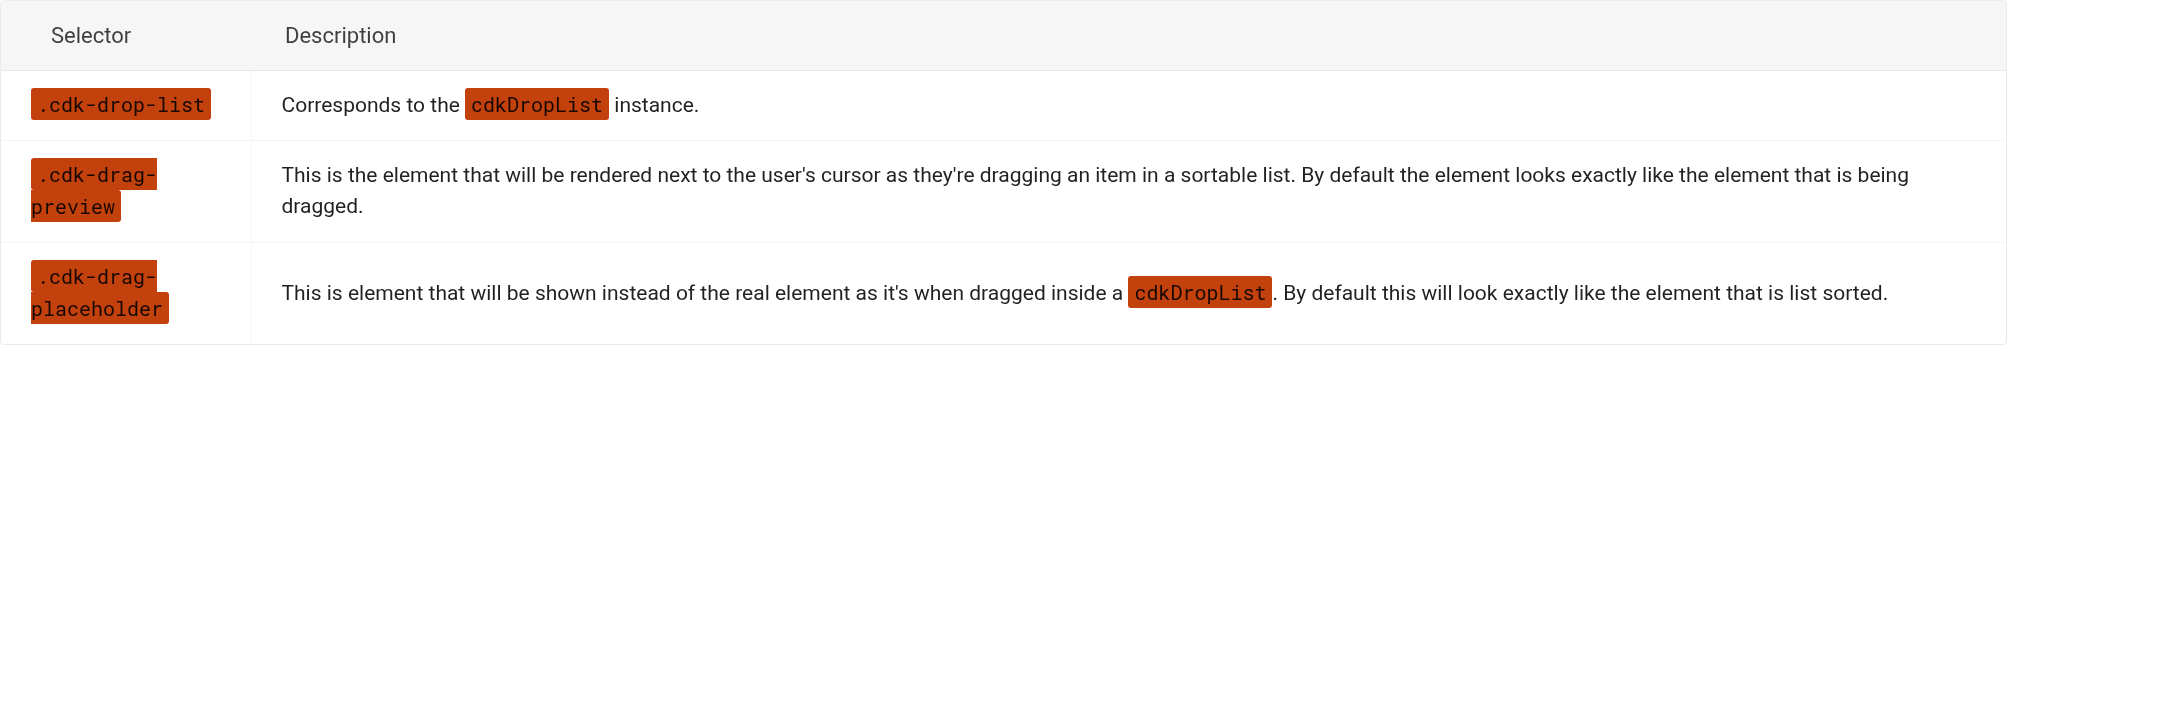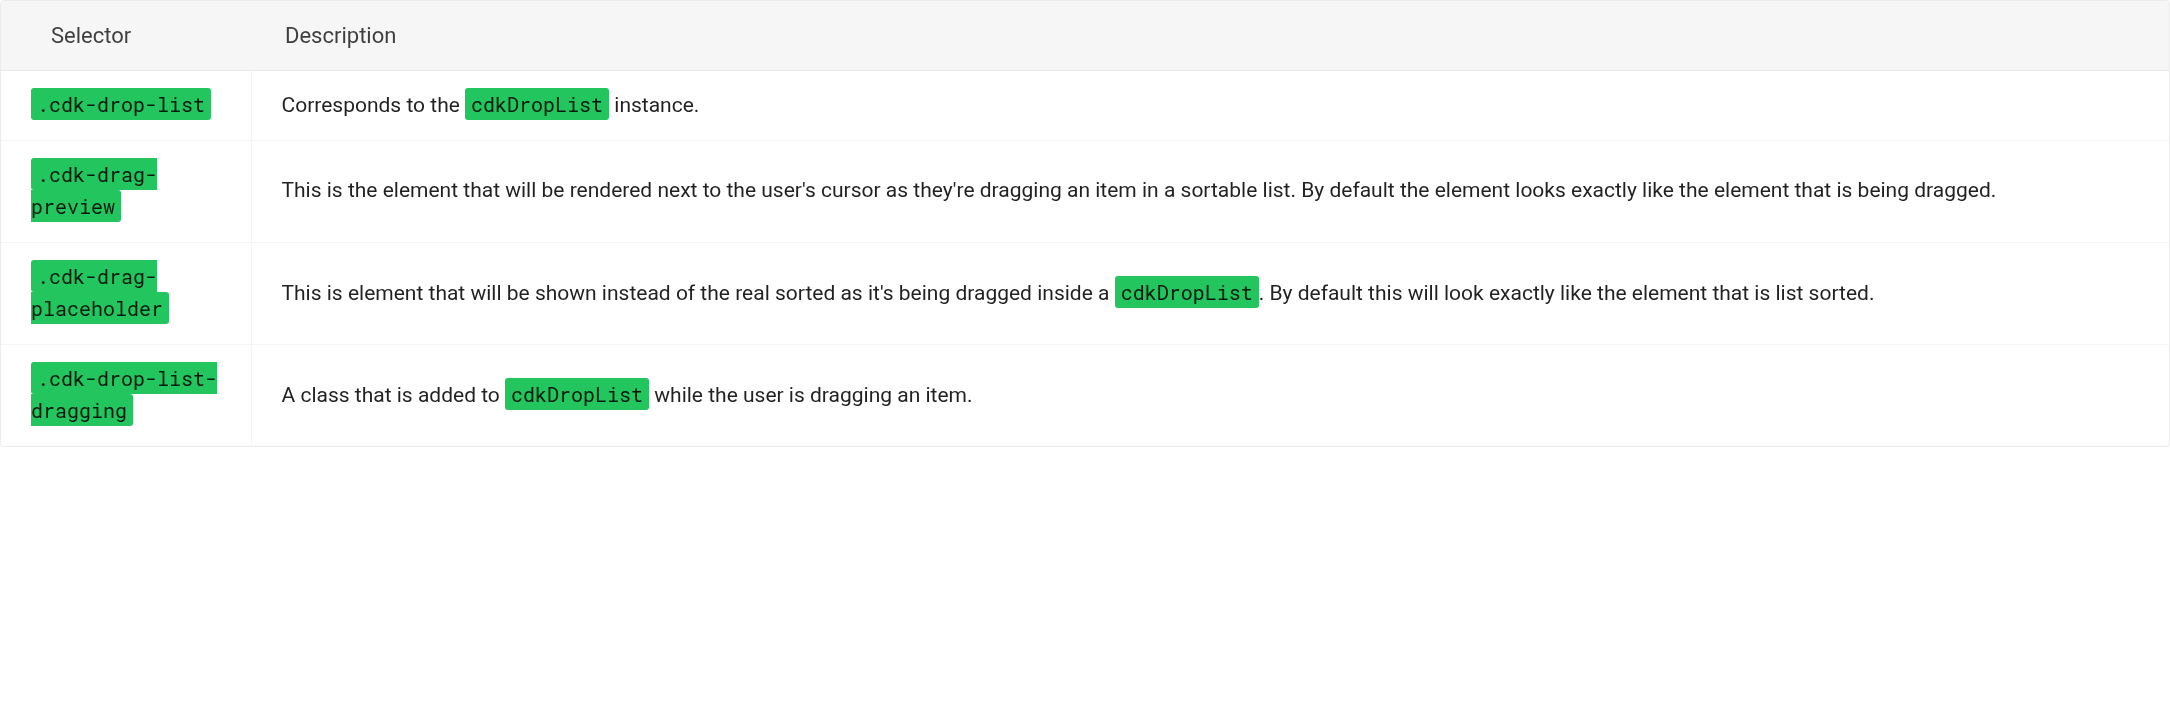--- a/index.html
+++ b/index.html
@@ -7,21 +7,21 @@
   }
   body {
     margin: 0;
     padding: 0;
     font-family: Roboto, "Helvetica Neue", Arial, sans-serif;
     background: #ffffff;
     font-size: 21px;
     color: rgba(0,0,0,0.87);
   }
   .table-wrapper {
-    width: 2170px;
+    width: 2007px;
     border: 1px solid rgba(0,0,0,0.08);
     border-radius: 4px;
     overflow: hidden;
     box-shadow: 0 1px 2px rgba(0,0,0,0.04);
   }
   table {
     width: 100%;
     border-collapse: collapse;
     table-layout: fixed;
   }
@@ -50,21 +50,21 @@
     border-top: none;
   }
   tbody td:first-child {
     width: 250px;
     border-right: 1px solid rgba(0,0,0,0.04);
     padding-left: 30px;
     padding-right: 20px;
   }
   code {
     font-family: "Roboto Mono", ui-monospace, SFMono-Regular, Menlo, Consolas, monospace;
-    background: #22c55e;
+    background: #c2410c;
     padding: 3px 6px;
     border-radius: 3px;
     font-size: 20px;
     color: rgba(0,0,0,0.87);
     text-align: center;
   }
 </style>
 </head>
 <body>
 
@@ -80,21 +80,17 @@
       <tr>
         <td><code>.cdk-drop-list</code></td>
         <td><span>Corresponds to the </span><code>cdkDropList</code><span> instance.</span></td>
       </tr>
       <tr>
         <td><code>.cdk-drag-preview</code></td>
         <td><span>This is the element that will be rendered next to the user's cursor as they're dragging an item in a sortable list. By default the element looks exactly like the element that is being dragged.</span></td>
       </tr>
       <tr>
         <td><code>.cdk-drag-placeholder</code></td>
-        <td><span>This is element that will be shown instead of the real sorted as it's being dragged inside a </span><code>cdkDropList</code><span>. By default this will look exactly like the element that is list sorted.</span></td>
-      </tr>
-      <tr>
-        <td><code>.cdk-drop-list-dragging</code></td>
-        <td><span>A class that is added to </span><code>cdkDropList</code><span> while the user is dragging an item.</span></td>
+        <td><span>This is element that will be shown instead of the real element as it's when dragged inside a </span><code>cdkDropList</code><span>. By default this will look exactly like the element that is list sorted.</span></td>
       </tr>
     </tbody>
   </table>
 </div>
 
 </body></html>

